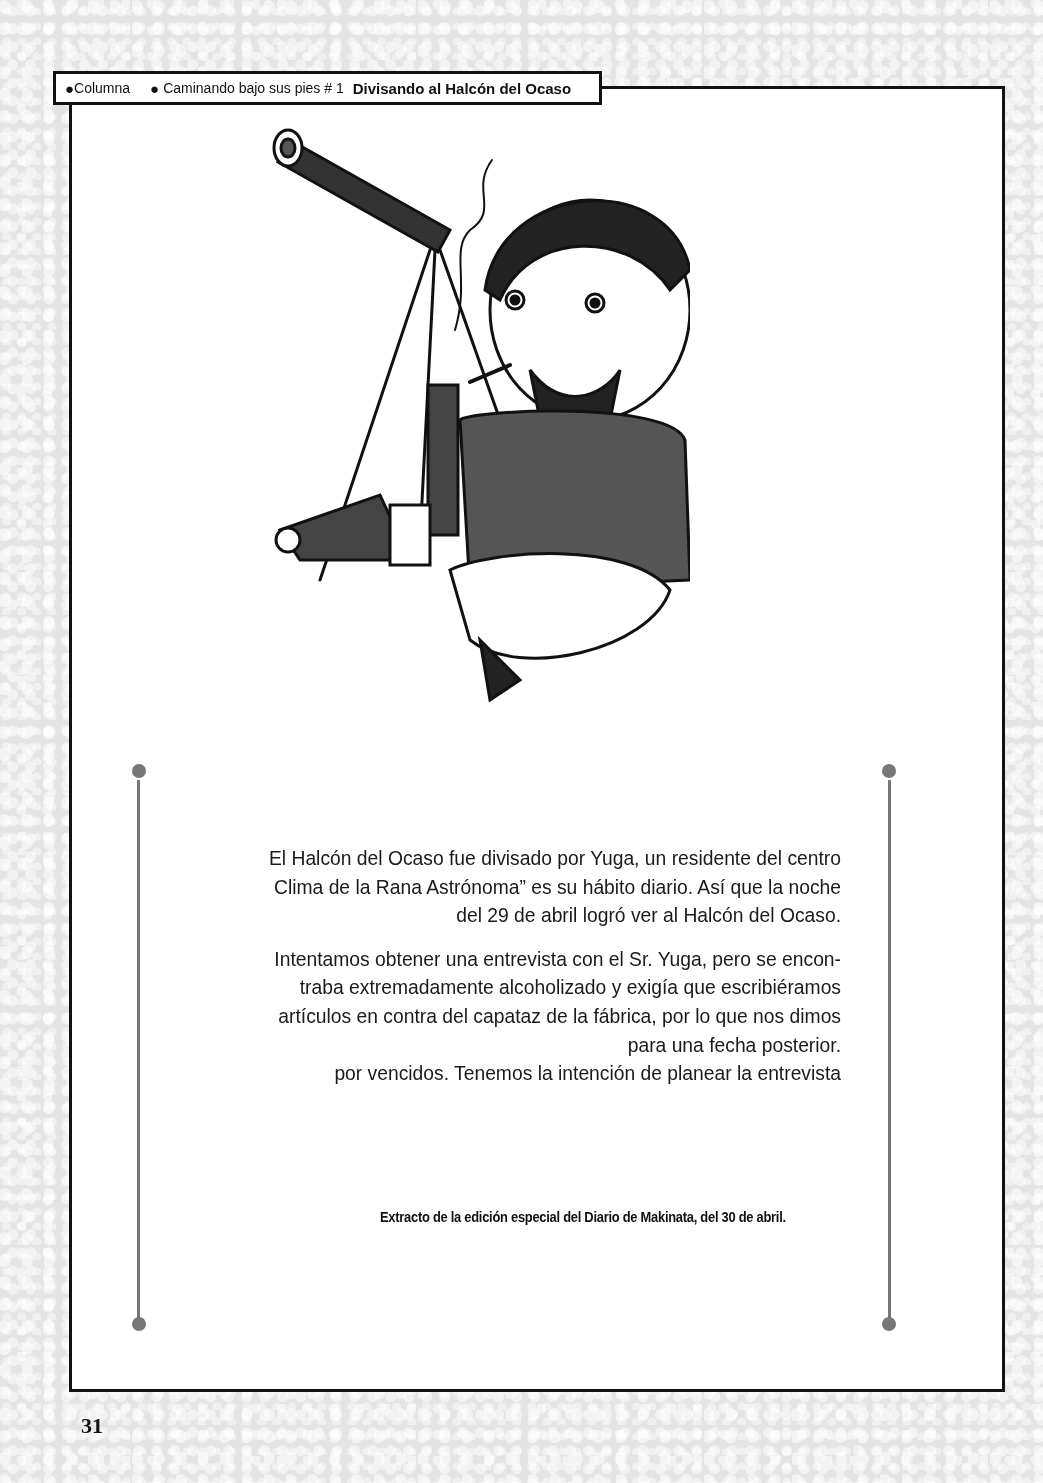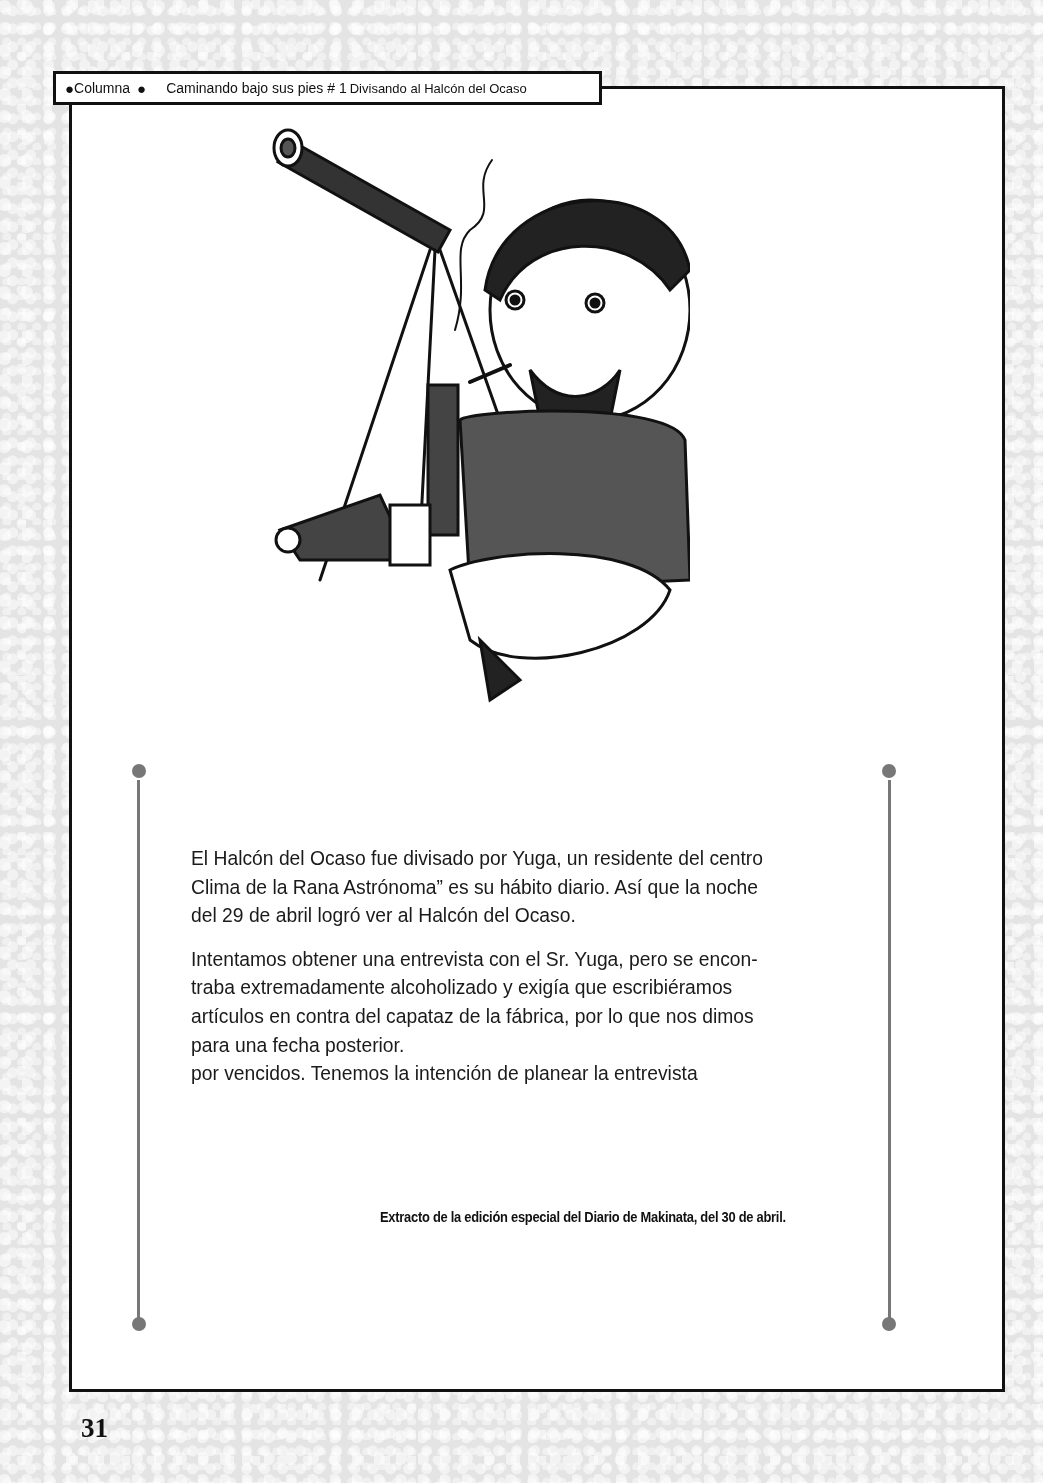--- a/index.html
+++ b/index.html
@@ -19,48 +19,48 @@
       position: absolute; left: 69px; top: 86px; width: 936px; height: 1306px;
       background: #fff; border: 3px solid #111; box-sizing: border-box;
     }
     .header-tab {
       position: absolute; left: 53px; top: 71px; height: 34px; width: 549px;
       background: #fff; border: 3px solid #111; box-sizing: border-box;
       display: flex; align-items: center; padding-left: 9px; gap: 0;
       font-size: 14px; white-space: nowrap; z-index: 2;
     }
     .header-tab .bullet { font-size: 15px; }
-    .header-tab .col-label { margin-right: 7px; }
-    .header-tab .series { margin-left: 20px; }
-    .header-tab .title { font-weight: normal; margin-left: 3px; font-size: 13px; }
+    .header-tab .col-label { margin-right: 20px; }
+    .header-tab .series { margin-left: 4px; }
+    .header-tab .title { font-weight: bold; margin-left: 9px; font-size: 15px; }
     .illustration {
       position: absolute; left: 270px; top: 120px; width: 420px; height: 600px;
     }
     .side-rule {
       position: absolute; width: 3px; background: #777;
     }
     .side-rule.left { left: 137px; top: 780px; height: 545px; }
     .side-rule.right { left: 888px; top: 780px; height: 545px; }
     .rule-cap {
       position: absolute; width: 14px; height: 14px; border-radius: 50%; background: #777;
     }
     .body-text {
       position: absolute; left: 191px; top: 845px; width: 650px;
       font-size: 19.3px; line-height: 28.6px; color: #1a1a1a;
     }
-    .body-text p { margin: 0 0 15px 0; }
+    .body-text p { margin: 0 0 15px 0; text-align: right; }
     .body-text .line { display: block; white-space: nowrap; }
     .source-note {
       position: absolute; left: 380px; top: 1208px; font-size: 15px;
       font-weight: bold; white-space: nowrap; letter-spacing: -0.3px;
       transform: scaleX(0.86); transform-origin: left center;
     }
     .page-number {
       position: absolute; left: 81px; top: 1413px; font-family: "Liberation Serif", serif;
-      font-weight: bold; font-size: 27px;
+      font-weight: bold; font-size: 22px;
     }
   </style>
 </head>
 <body>
 
 <div class="page-frame"></div>
 
 <div class="header-tab">
   <span class="bullet">●</span>
   <span class="col-label">Columna</span>

